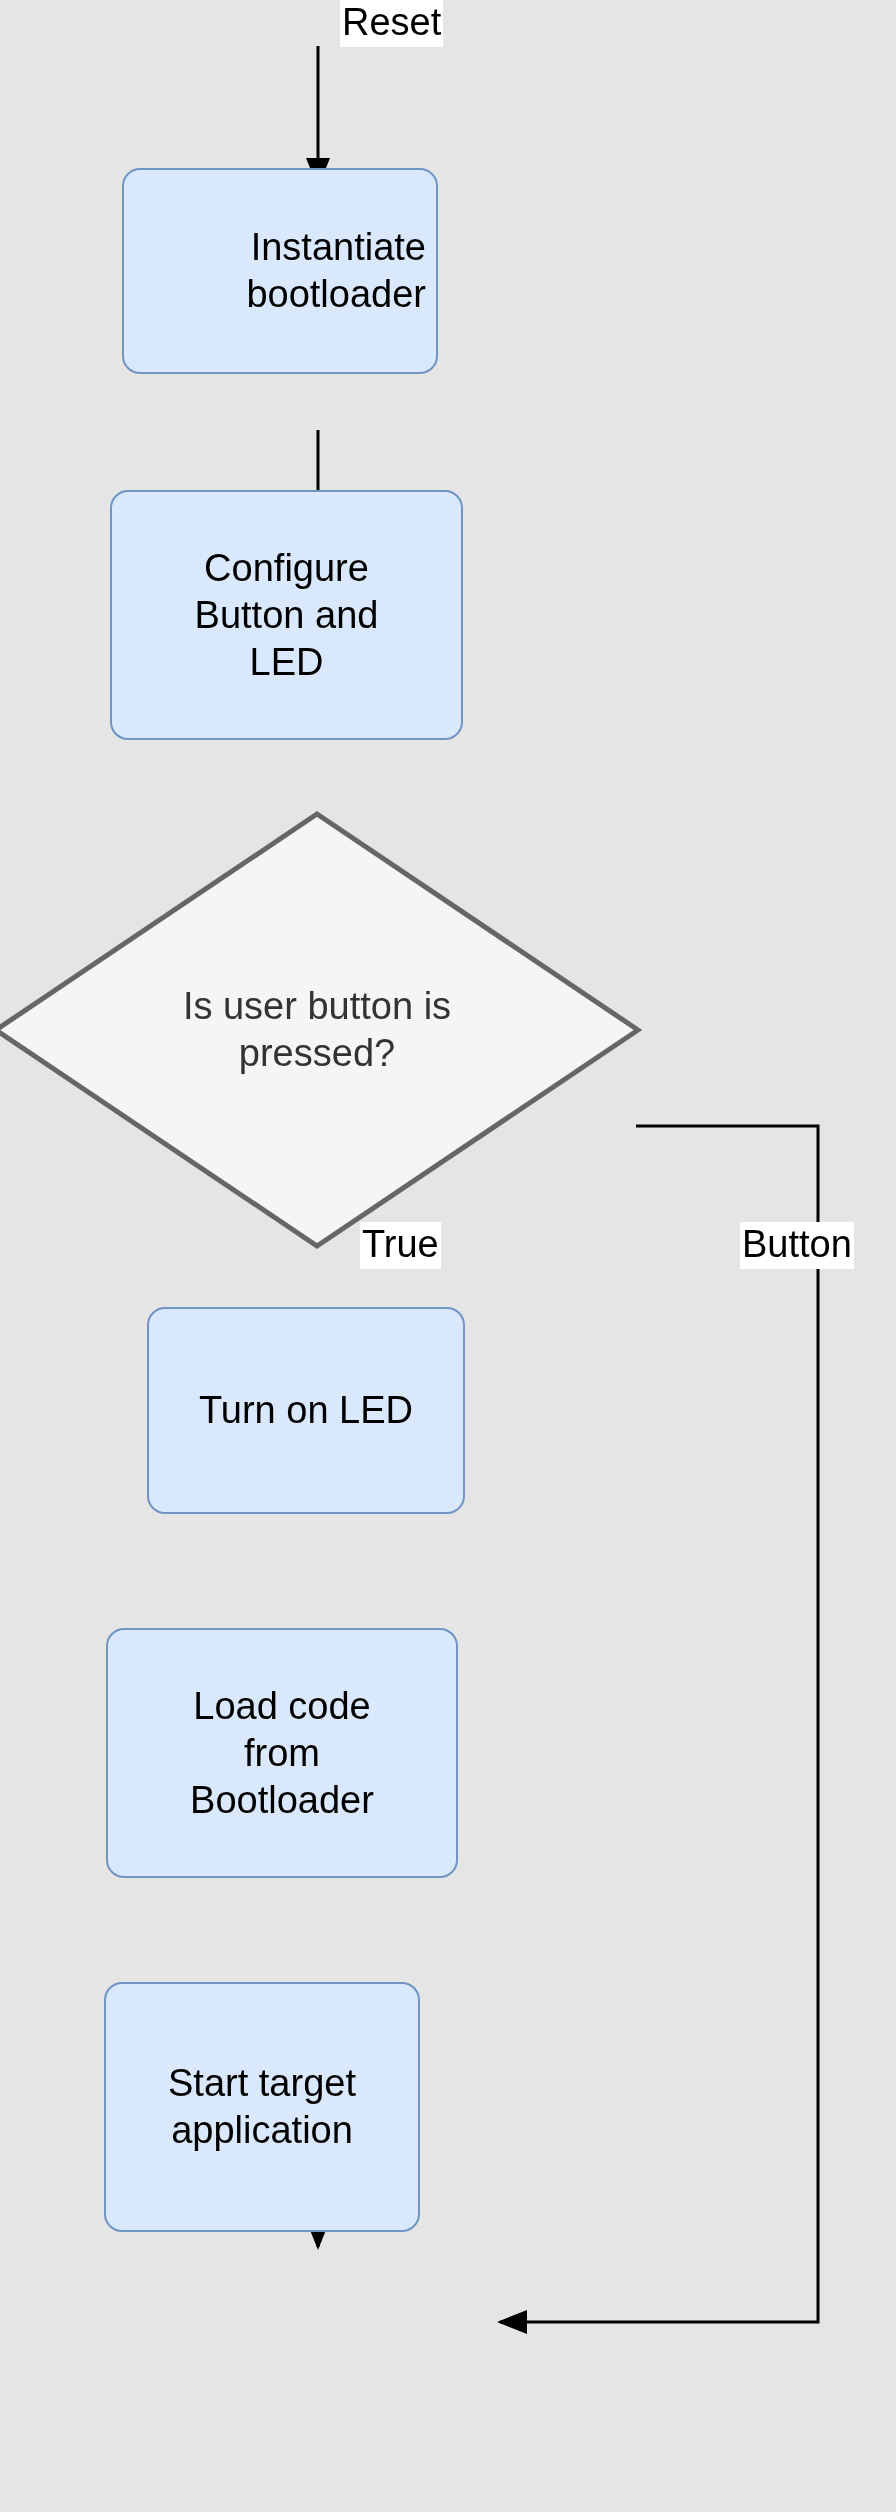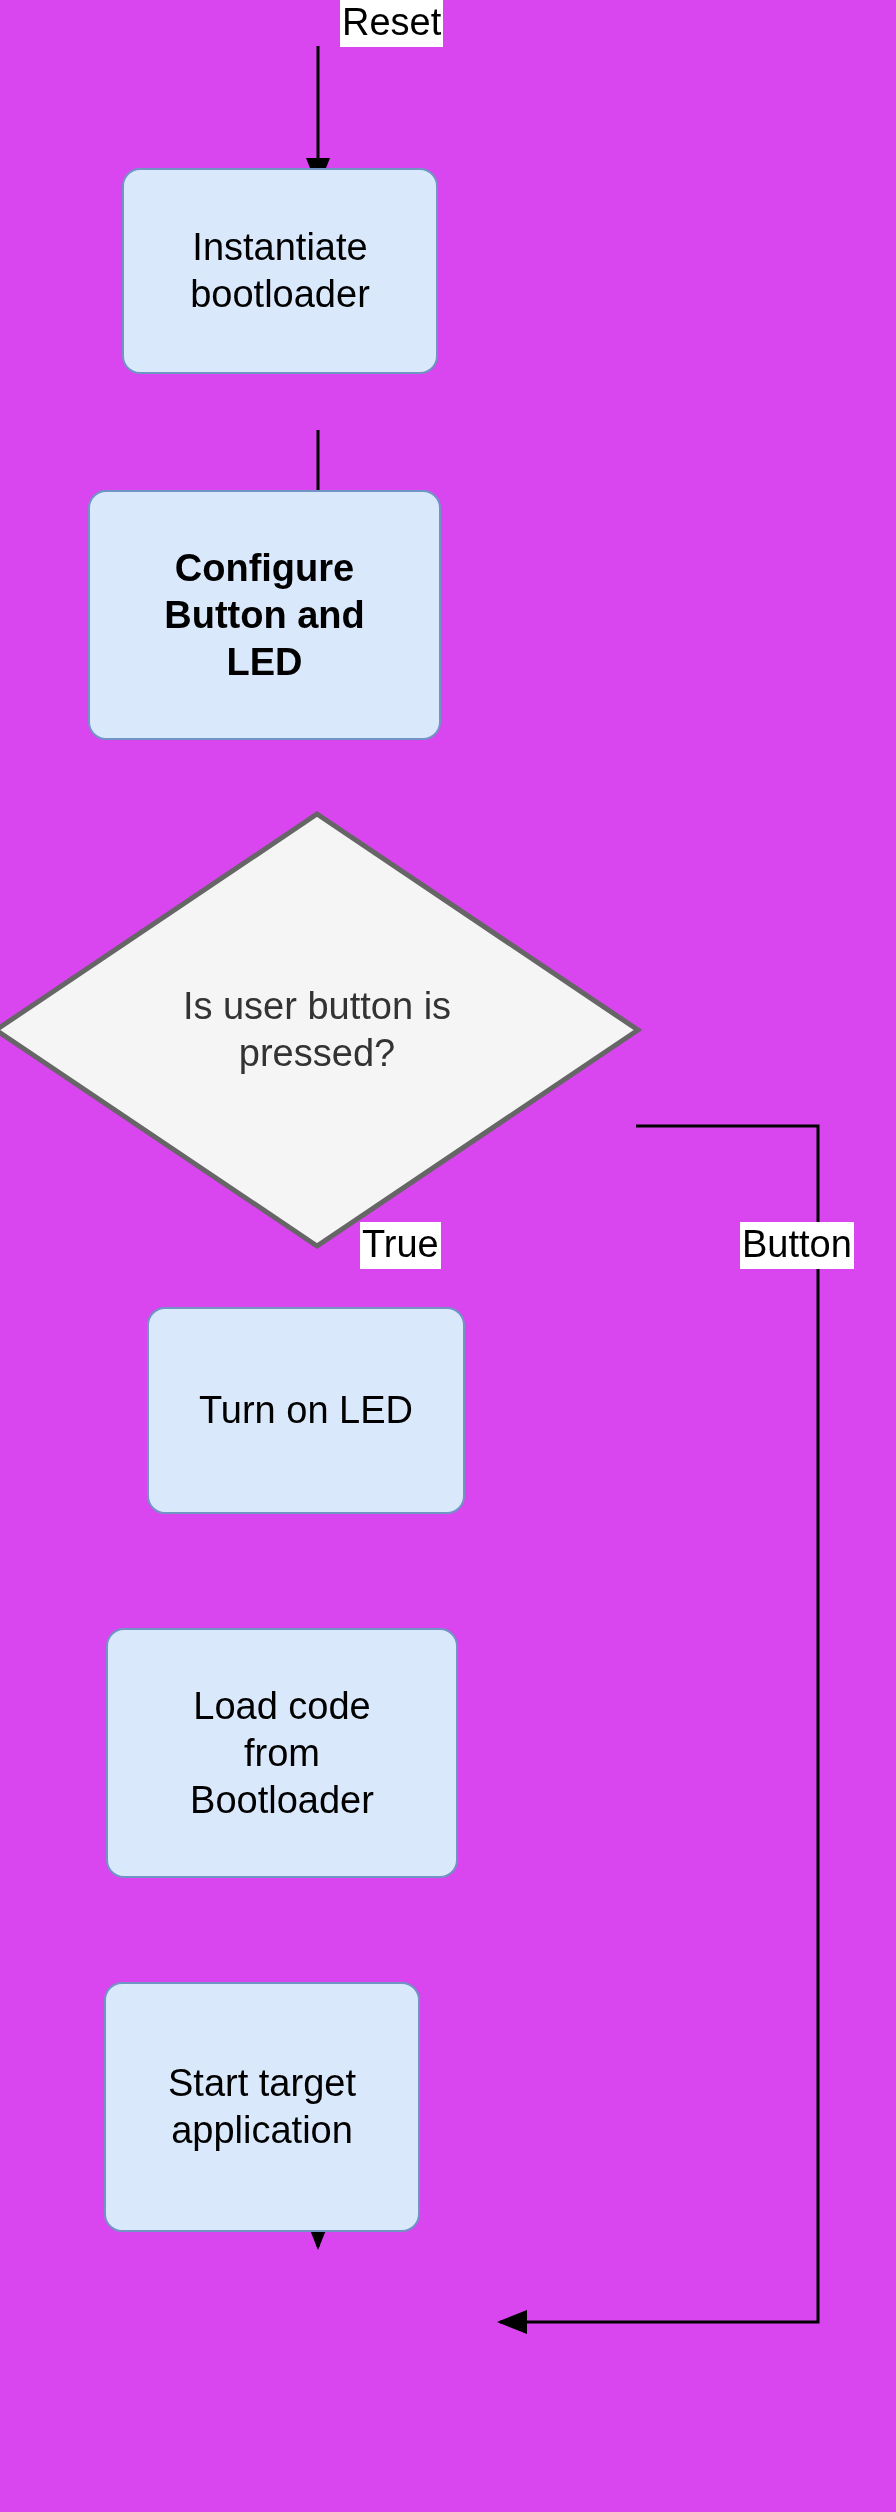--- a/index.html
+++ b/index.html
@@ -10,21 +10,21 @@
   body {
     width: 896px;
     height: 2512px;
     overflow: hidden;
     font-family: "Liberation Sans", sans-serif;
   }
   #canvas {
     position: relative;
     width: 896px;
     height: 2512px;
-    background: #d946ef;
+    background: #e5e5e5;
   }
 
   
   .edge-label {
     position: absolute;
     background: #ffffff;
     color: #000000;
     font-family: "Liberation Sans", sans-serif;
     font-size: 38px;
     line-height: 1.0;
@@ -107,26 +107,26 @@
       <line x1="318" y1="820" x2="318" y2="906"></line>
       <line x1="318" y1="1350" x2="318" y2="1474"></line>
       <line x1="318" y1="1712" x2="318" y2="1853"></line>
       <path d="M318,2097 L318,2247"></path>
       <path d="M636,1126 L818,1126 L818,2322 L500,2322"></path>
     </g>
   </svg>
 
   <div class="edge-label" style="left:340px; top:0px;">Reset</div>
 
-  <div class="node-box" style="left:122px; top:168px; width:316px; height:206px;">
+  <div class="node-box" style="left:122px; top:168px; width:316px; height:206px;text-align:right;">
     <span class="node-text">Instantiate
 bootloader</span>
   </div>
 
-  <div class="node-box" style="left:88px; top:490px; width:353px; height:250px;font-weight:bold;">
+  <div class="node-box" style="left:110px; top:490px; width:353px; height:250px;">
     <span class="node-text">Configure
 Button and
 LED</span>
   </div>
 
   <div class="decision-wrap" style="left:-8px; top:810px; width:650px; height:440px;">
     <svg class="decision-shape" viewBox="0 0 650 440" preserveAspectRatio="none" xmlns="http://www.w3.org/2000/svg">
       <polygon points="325,4 646,220 325,436 4,220" fill="#f5f5f5" stroke="#666666" stroke-width="5"></polygon>
     </svg>
     <div class="decision-label">Is user button is

